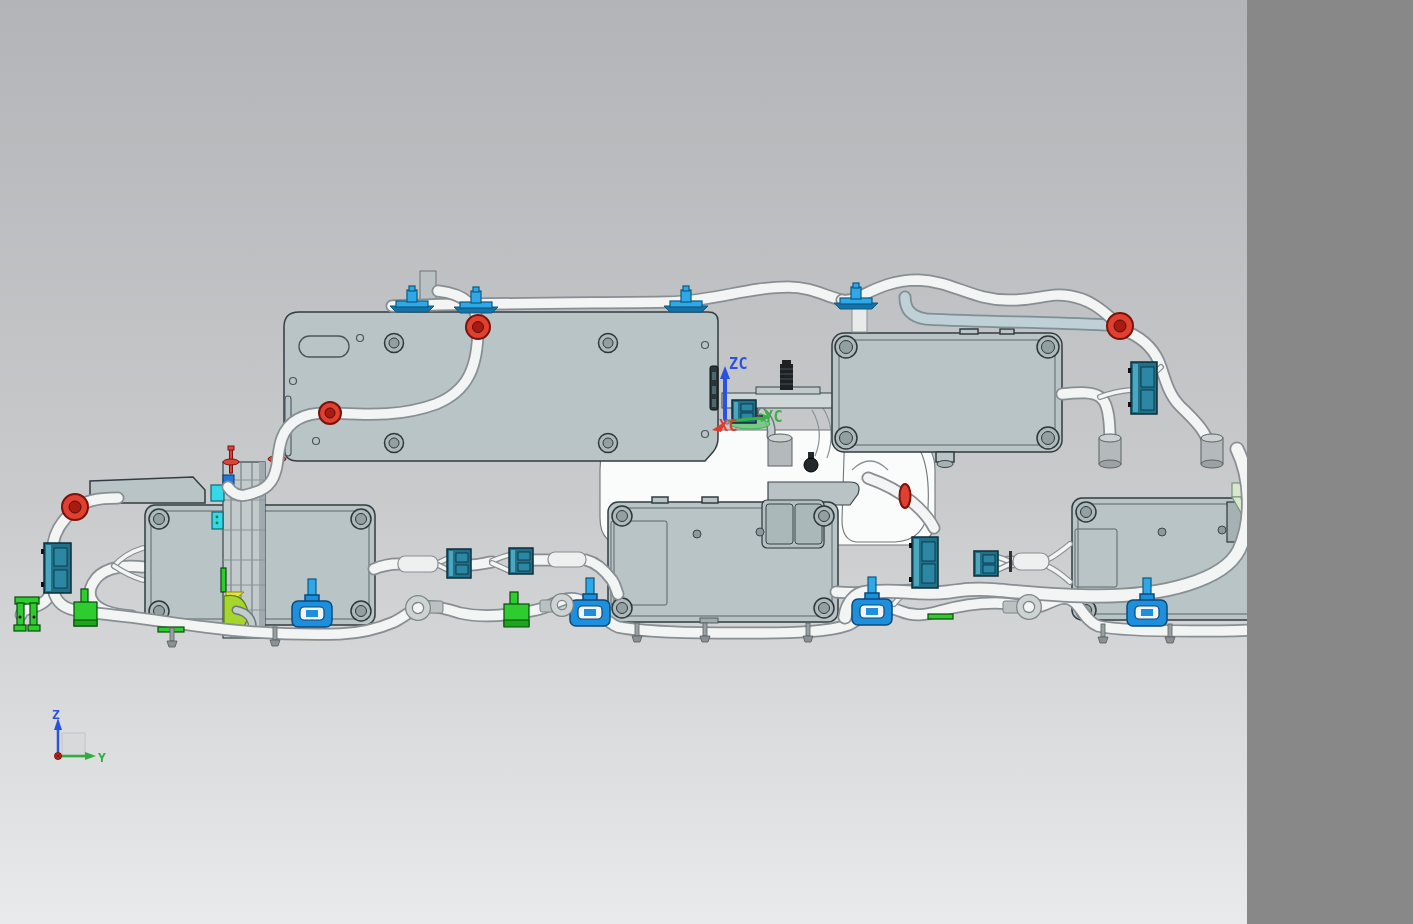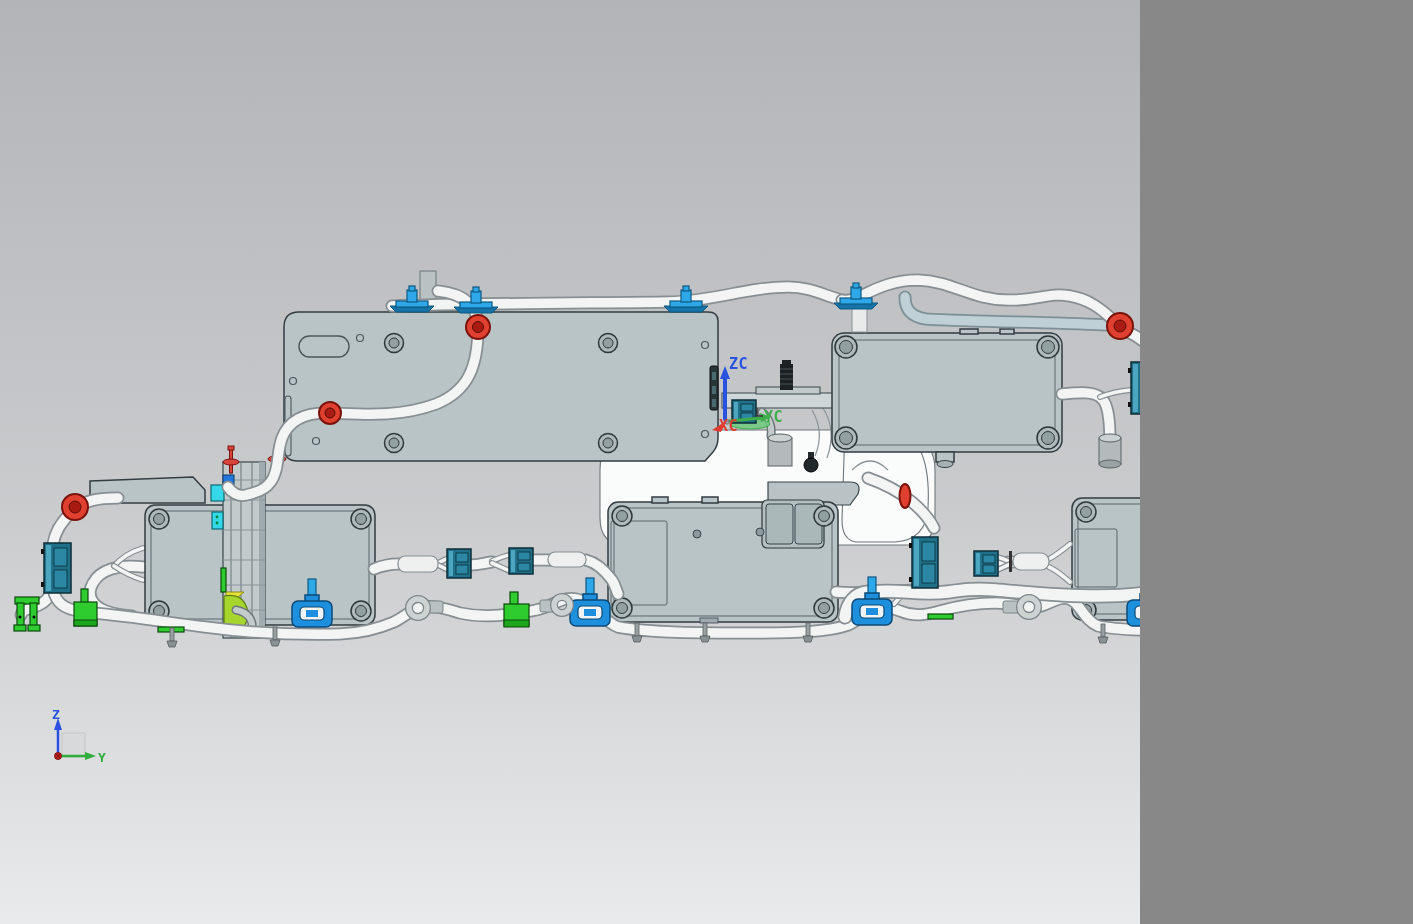--- a/index.html
+++ b/index.html
@@ -1,16 +1,16 @@
 <!DOCTYPE html>
 <html style="--bg_top: #b2b4b7; --bg_mid: #c9cbcd; --bg_bottom: #e9eaeb; --module_fill: #b9c4c6; --module_fill_dark: #a5b1b3; --module_edge: #333d42; --module_inner_edge: #5a676b; --machine_fill: #fafbfb; --machine_edge: #6f777a; --cable_fill: #f3f4f4; --cable_edge: #878f93; --tube_fill: #bfd0d6; --tube_edge: #7d9097; --grommet_red: #e0402f; --clip_blue: #2ea8e8; --clamp_blue: #1e8fdc; --teal_fill: #21708a; --teal_light: #4da6bf; --teal_dark: #0c2d38; --green_fill: #2ecc2e; --green_dark: #0a4a0a; --lime: #a6d62e; --yellow: #e8e23a; --pale_green: #d7e8cf; --cyan: #35d8e8; --panel_dark_slot: #2a3538; --highlight_orange: #f59120; --zc_blue: #2a52e0; --yc_green: #3cae4a; --xc_red: #e03a2f; --triad_z: #2a52e0; --triad_y: #2fae3e; --triad_origin: #cc2222;"><head>
 <meta charset="utf-8">
 <style>
   html,body{margin:0;padding:0;background:#888;}
-  .stage{position:relative;width:1140px;height:924px;overflow:hidden;
+  .stage{position:relative;width:1247px;height:924px;overflow:hidden;
          font-family:"Liberation Sans","DejaVu Sans",sans-serif;}
   svg{display:block}
 
   
   .cable-o{fill:none;stroke:var(--cable_edge);stroke-width:13;stroke-linecap:round;stroke-linejoin:round}
   .cable-i{fill:none;stroke:var(--cable_fill);stroke-width:9.5;stroke-linecap:round;stroke-linejoin:round}
   .thick-o{fill:none;stroke:var(--cable_edge);stroke-width:15;stroke-linecap:round}
   .thick-i{fill:none;stroke:var(--cable_fill);stroke-width:11.5;stroke-linecap:round}
   .thin-o{fill:none;stroke:var(--cable_edge);stroke-width:6;stroke-linecap:round}
   .thin-i{fill:none;stroke:var(--cable_fill);stroke-width:3.6;stroke-linecap:round}

